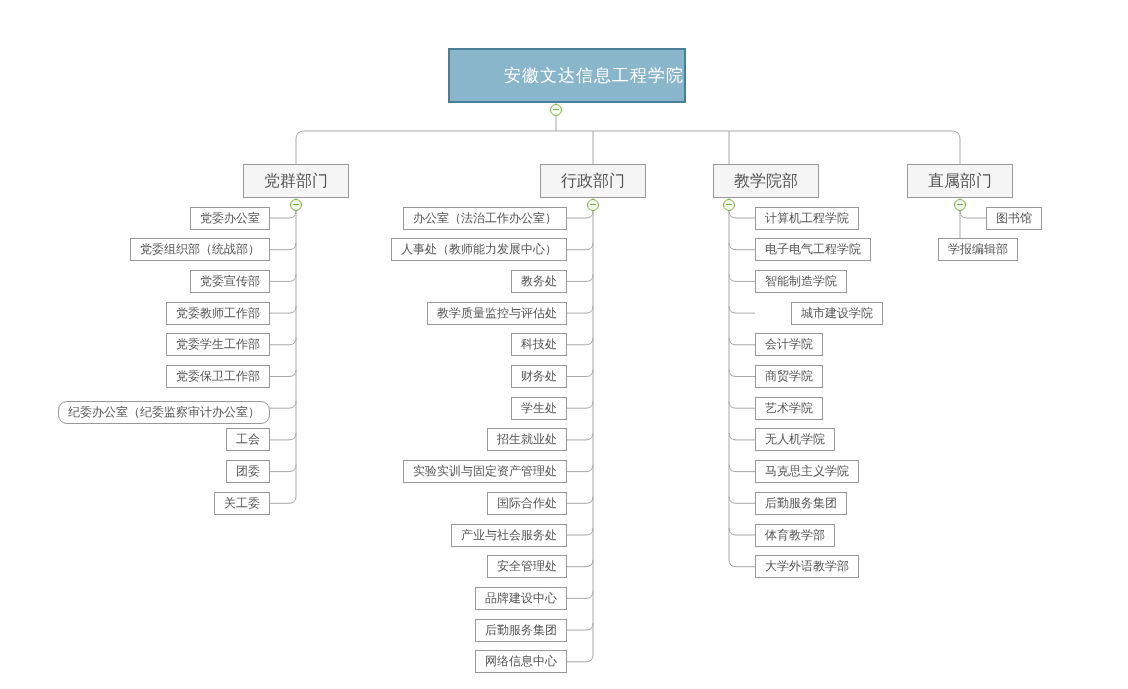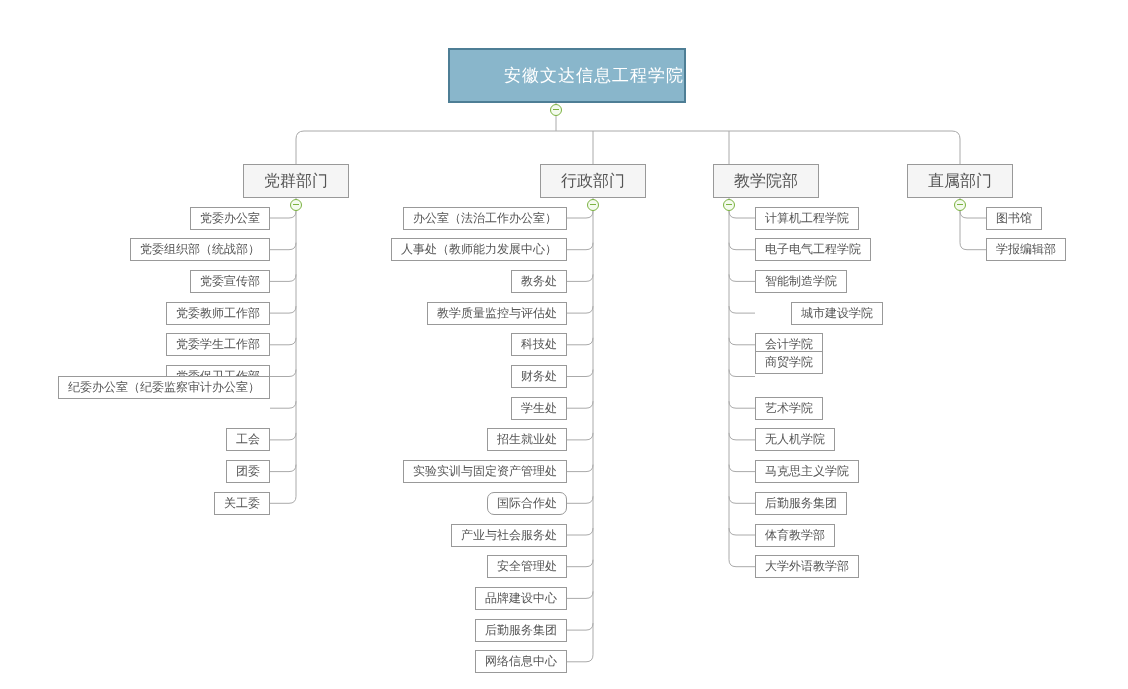--- a/index.html
+++ b/index.html
@@ -100,52 +100,52 @@
 <div class="node root-node" style="left: 448px; top: 48px; text-align: right;">安徽文达信息工程学院</div>
     <div class="collapse-icon" style="left: 550px; top: 104px;"></div>
     <div class="node branch-node" style="left: 296px; top: 164px;">党群部门</div>
     <div class="collapse-icon" style="left: 290px; top: 199px;"></div>
     <div class="node leaf-node" style="top: 206.5px; right: 858px;">党委办公室</div>
     <div class="node leaf-node" style="top: 238.2px; right: 858px;">党委组织部（统战部）</div>
     <div class="node leaf-node" style="top: 269.9px; right: 858px;">党委宣传部</div>
     <div class="node leaf-node" style="top: 301.6px; right: 858px;">党委教师工作部</div>
     <div class="node leaf-node" style="top: 333.3px; right: 858px;">党委学生工作部</div>
     <div class="node leaf-node" style="top: 365px; right: 858px;">党委保卫工作部</div>
-    <div class="node leaf-node" style="top: 376px; right: 858px;">纪委办公室（纪委监察审计办公室）</div>
+    <div class="node leaf-node" style="top: 401px; right: 858px; border-radius: 9px;">纪委办公室（纪委监察审计办公室）</div>
     <div class="node leaf-node" style="top: 428.4px; right: 858px;">工会</div>
     <div class="node leaf-node" style="top: 460.1px; right: 858px;">团委</div>
     <div class="node leaf-node" style="top: 491.8px; right: 858px;">关工委</div>
     <div class="node branch-node" style="left: 593px; top: 164px;">行政部门</div>
     <div class="collapse-icon" style="left: 587px; top: 199px;"></div>
     <div class="node leaf-node" style="top: 238.2px; right: 561px;">人事处（教师能力发展中心）</div>
     <div class="node leaf-node" style="top: 206.5px; right: 561px;">办公室（法治工作办公室）</div>
     <div class="node leaf-node" style="top: 269.9px; right: 561px;">教务处</div>
     <div class="node leaf-node" style="top: 301.6px; right: 561px;">教学质量监控与评估处</div>
     <div class="node leaf-node" style="top: 333.3px; right: 561px;">科技处</div>
     <div class="node leaf-node" style="top: 365px; right: 561px;">财务处</div>
     <div class="node leaf-node" style="top: 396.7px; right: 561px;">学生处</div>
     <div class="node leaf-node" style="top: 428.4px; right: 561px;">招生就业处</div>
     <div class="node leaf-node" style="top: 460.1px; right: 561px;">实验实训与固定资产管理处</div>
-    <div class="node leaf-node" style="top: 491.8px; right: 561px; border-radius: 7px;">国际合作处</div>
+    <div class="node leaf-node" style="top: 491.8px; right: 561px;">国际合作处</div>
     <div class="node leaf-node" style="top: 523.5px; right: 561px;">产业与社会服务处</div>
     <div class="node leaf-node" style="top: 555.2px; right: 561px; text-align: center;">安全管理处</div>
     <div class="node leaf-node" style="top: 586.9px; right: 561px;">品牌建设中心</div>
     <div class="node leaf-node" style="top: 618.6px; right: 561px;">后勤服务集团</div>
     <div class="node leaf-node" style="top: 650.3px; right: 561px;">网络信息中心</div>
     <div class="node branch-node" style="left: 729px; top: 164px; margin-left: 37px;">教学院部</div>
     <div class="collapse-icon" style="left: 723px; top: 199px;"></div>
     <div class="node leaf-node" style="top: 206.5px; left: 755px;">计算机工程学院</div>
     <div class="node leaf-node" style="top: 238.2px; left: 755px;">电子电气工程学院</div>
     <div class="node leaf-node" style="top: 269.9px; left: 755px;">智能制造学院</div>
     <div class="node leaf-node" style="top: 301.6px; left: 755px; margin-left: 36px;">城市建设学院</div>
     <div class="node leaf-node" style="top: 333.3px; left: 755px;">会计学院</div>
-    <div class="node leaf-node" style="top: 351px; left: 755px;">商贸学院</div>
+    <div class="node leaf-node" style="top: 365px; left: 755px;">商贸学院</div>
     <div class="node leaf-node" style="top: 396.7px; left: 755px;">艺术学院</div>
     <div class="node leaf-node" style="top: 428.4px; left: 755px;">无人机学院</div>
     <div class="node leaf-node" style="top: 460.1px; left: 755px;">马克思主义学院</div>
     <div class="node leaf-node" style="top: 491.8px; left: 755px;">后勤服务集团</div>
     <div class="node leaf-node" style="top: 523.5px; left: 755px;">体育教学部</div>
     <div class="node leaf-node" style="top: 555.2px; left: 755px;">大学外语教学部</div>
     <div class="node branch-node" style="left: 960px; top: 164px;">直属部门</div>
     <div class="collapse-icon" style="left: 954px; top: 199px;"></div>
     <div class="node leaf-node" style="top: 206.5px; left: 986px;">图书馆</div>
-    <div class="node leaf-node" style="top: 238.2px; left: 986px;">学报编辑部</div>
+    <div class="node leaf-node" style="top: 238.2px; left: 938px;">学报编辑部</div>
   </div>
 
 </body></html>

